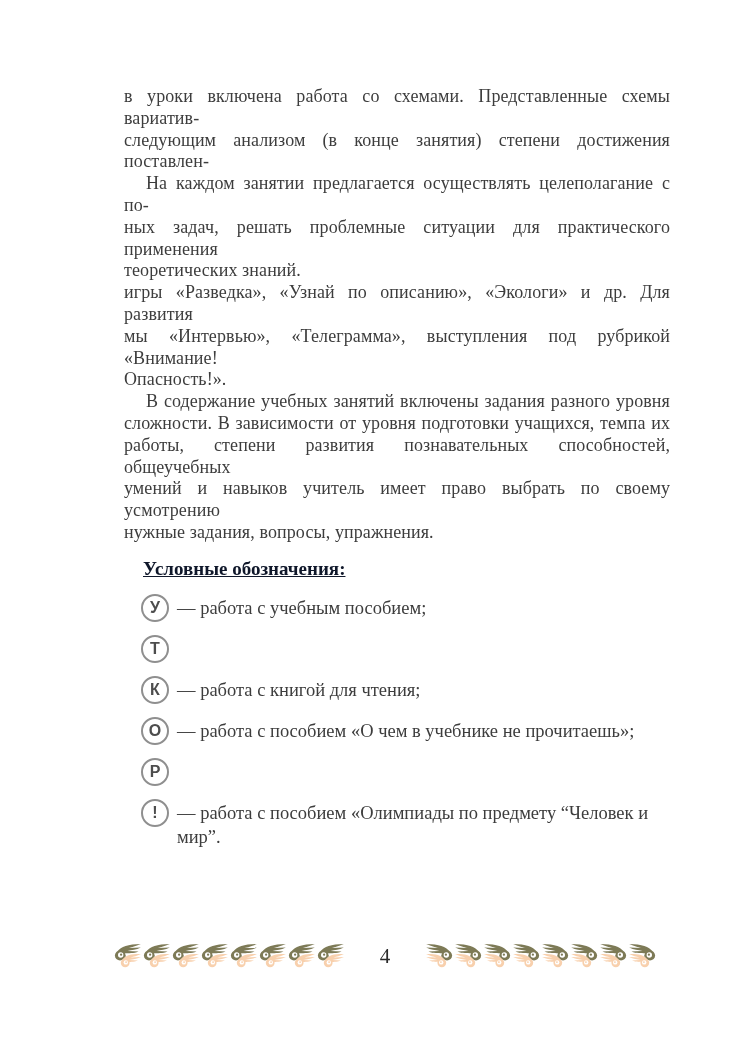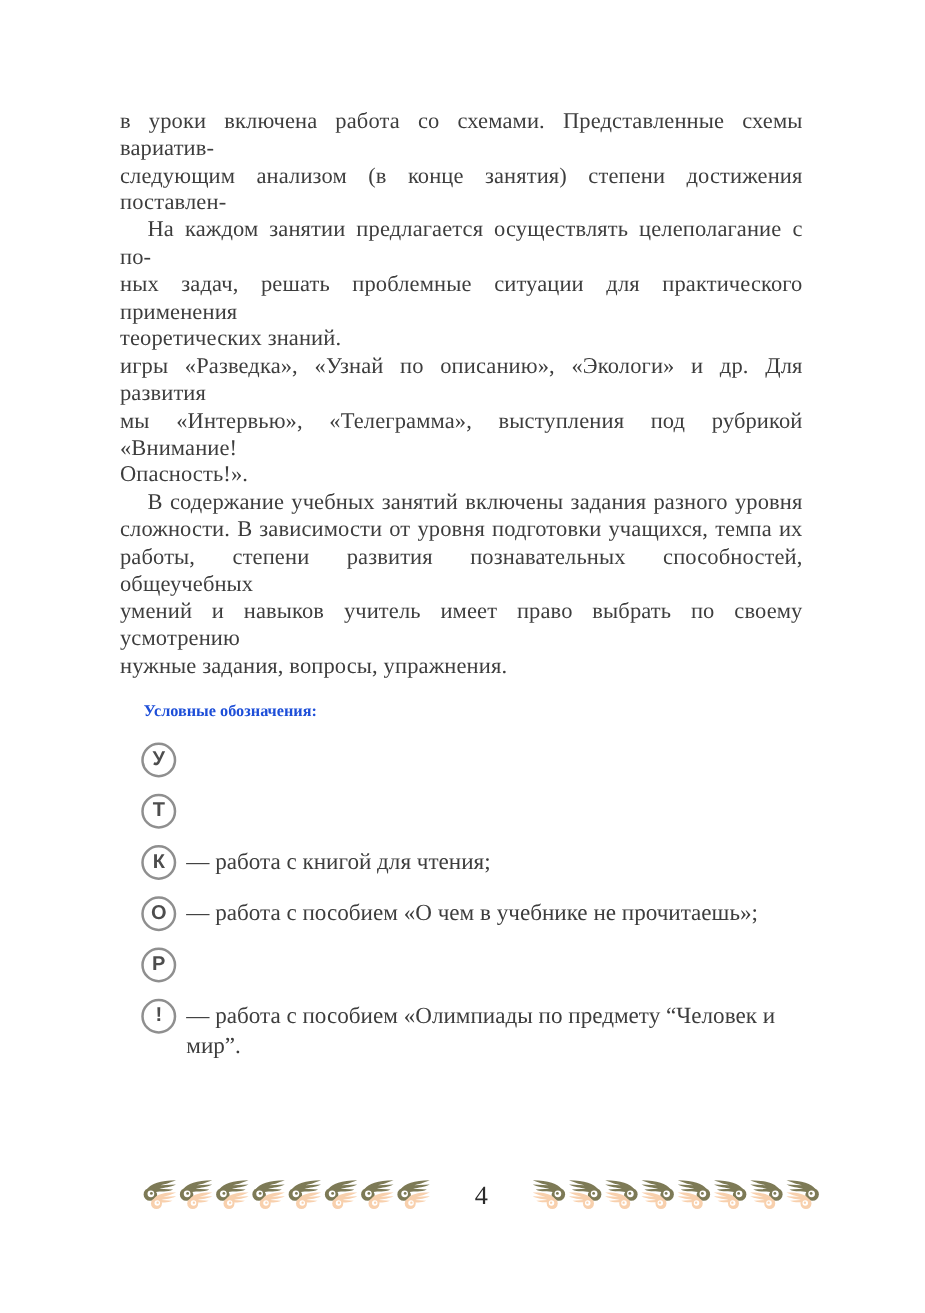--- a/index.html
+++ b/index.html
@@ -6,41 +6,42 @@
   .page{
     position:relative;
     width:740px;height:1050px;
     background:#ffffff;
     font-family:"Liberation Serif","DejaVu Serif",serif;
     color:#3d3d3d;
     overflow:hidden;
   }
   .text-column{
     position:absolute;
-    left:96px;top:86px;width:546px;
+    left:124px;top:86px;width:546px;
   }
   .para{margin:0;}
   .tline{
     display:block;
     font-size:18px;
     line-height:21.8px;
     text-align:justify;
     text-align-last:justify;
     white-space:normal;
     letter-spacing:0.1px;
   }
   .tline.last{text-align-last:auto;}
   .tline.indent{text-indent:22px;}
   .legend-heading{
     margin:14px 0 0 0;
     padding-left:19px;
-    font-size:13px;
+    font-size:19px;
     font-weight:bold;
-    color:#1d4ed8;
+    color:#0f172a;
     line-height:22px;
+    text-decoration:underline;
   }
   .legend-list{margin-top:14px;}
   .legend-row{
     display:flex;
     align-items:flex-start;
     margin-left:17px;
     margin-bottom:13px;
     min-height:28px;
   }
   .sym{
@@ -109,20 +110,23 @@
           <span class="tline">умений и навыков учитель имеет право выбрать по своему усмотрению</span>
           <span class="tline last">нужные задания, вопросы, упражнения.</span>
         </div>
       </div>
 
     <h3 class="legend-heading">Условные обозначения:</h3>
 
     <div id="legend" class="legend-list">
         <div class="legend-row">
           <span class="sym">У</span>
+          <div class="legend-text">
+            <div>— работа с учебным пособием;</div>
+          </div>
         </div>
         <div class="legend-row">
           <span class="sym">Т</span>
         </div>
         <div class="legend-row">
           <span class="sym">К</span>
           <div class="legend-text">
             <div>— работа с книгой для чтения;</div>
           </div>
         </div>

